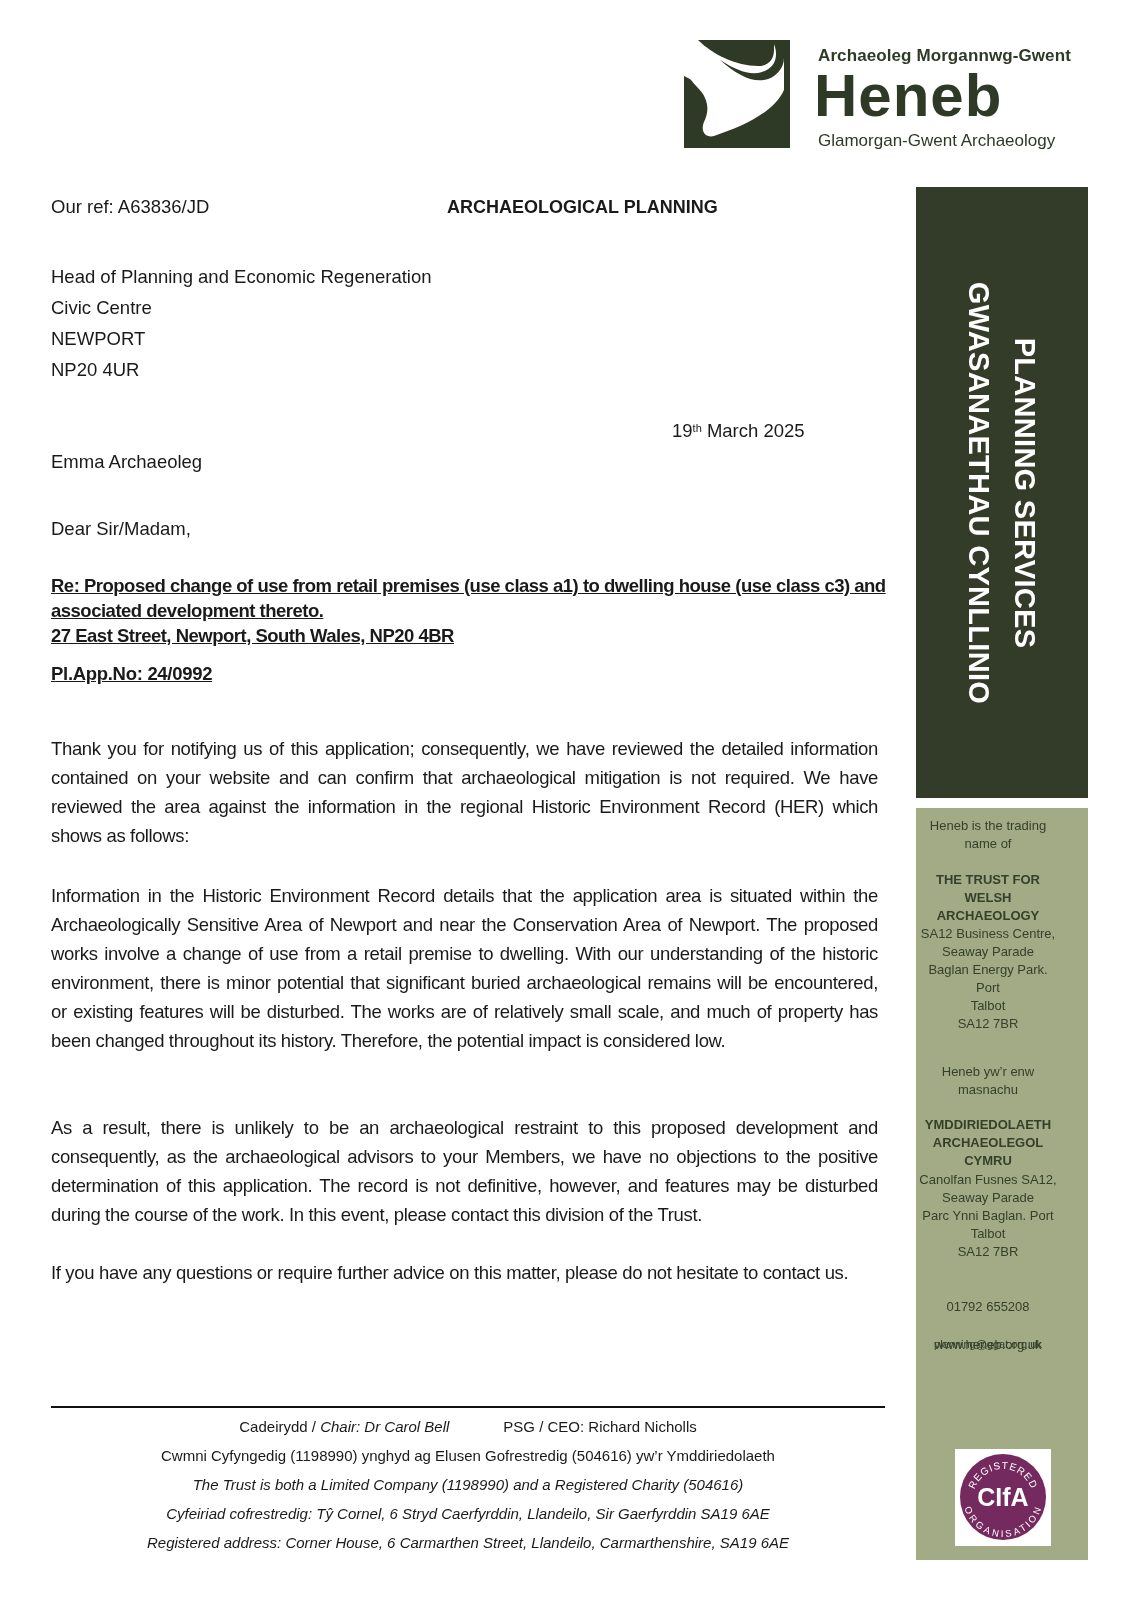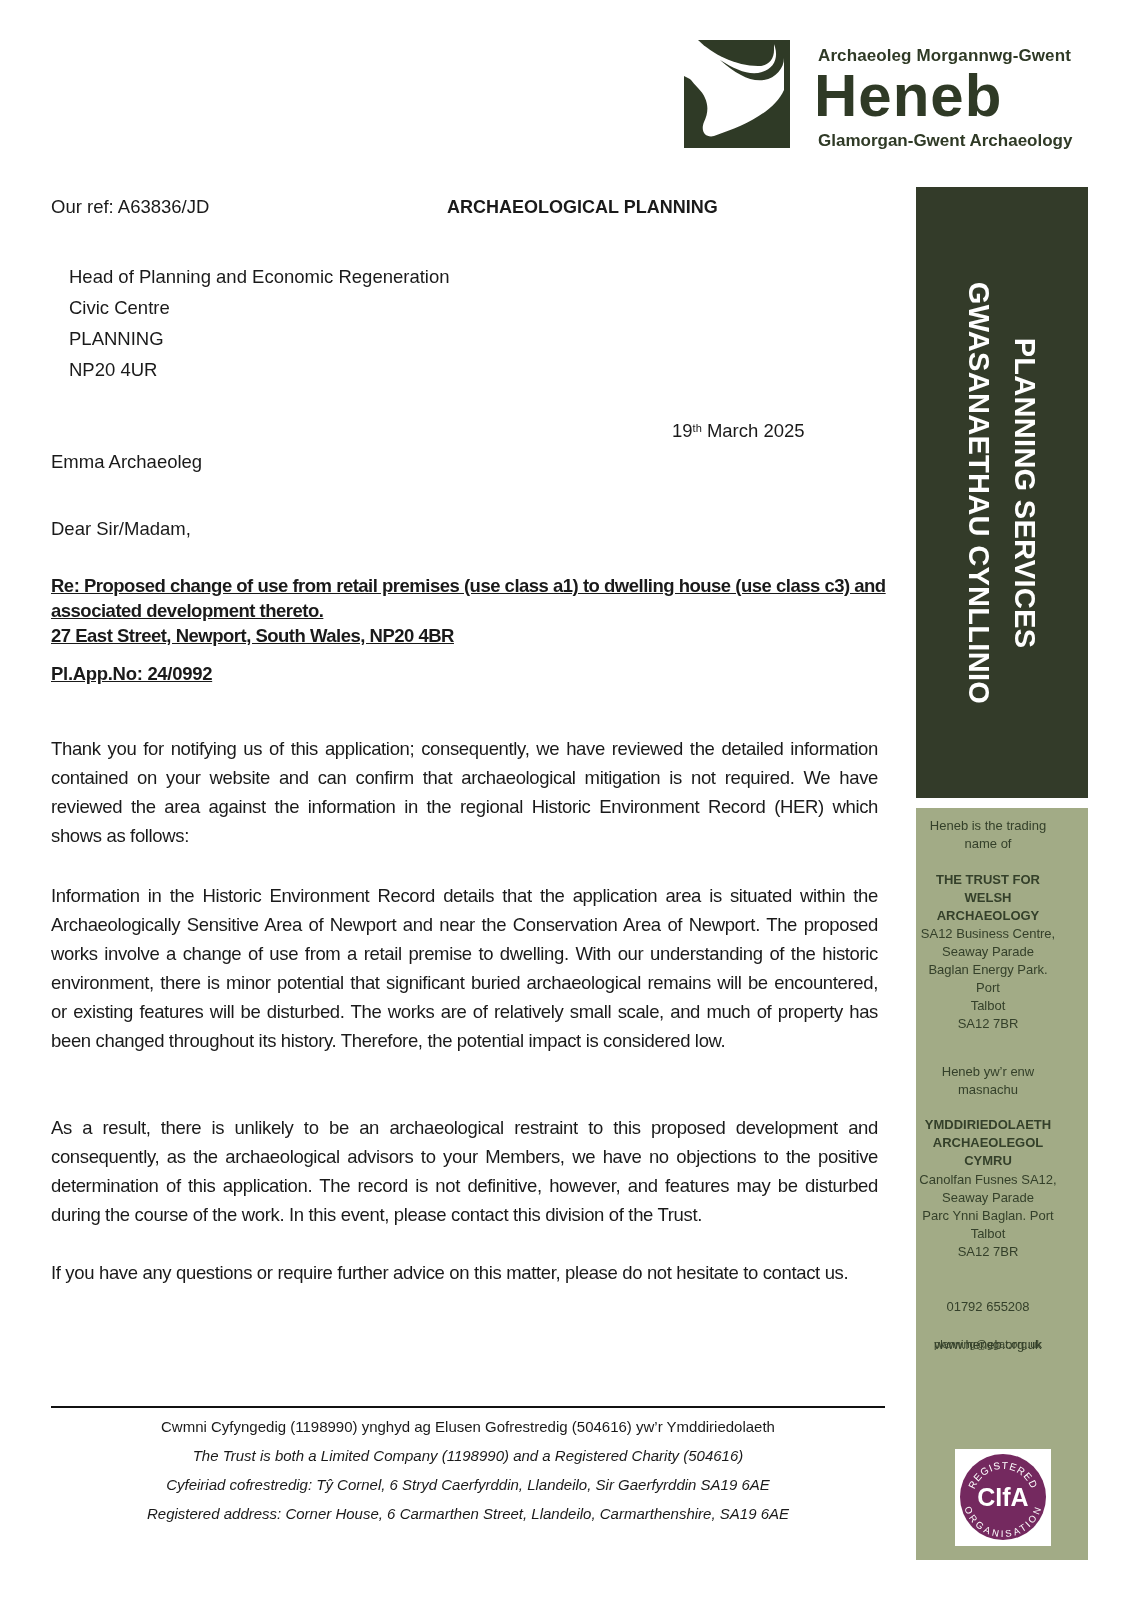--- a/index.html
+++ b/index.html
@@ -4,26 +4,26 @@
 <style>
   html, body { margin: 0; padding: 0; background: #ffffff; }
   body { width: 1132px; height: 1600px; position: relative; overflow: hidden;
          font-family: "Liberation Sans", sans-serif; color: #1a1a1a; }
   .abs { position: absolute; }
 
   
   #logo-mark { left: 684px; top: 40px; width: 106px; height: 108px; }
   #logo-welsh { left: 818px; top: 46px; font-size: 17px; font-weight: bold; color: #2f3a26; letter-spacing: 0.1px; white-space: nowrap; }
   #logo-name { left: 814px; top: 66px; font-size: 60px; font-weight: bold; color: #2f3a26; line-height: 60px; letter-spacing: 1px; }
-  #logo-english { left: 818px; top: 131px; font-size: 17px; font-weight: bold; color: #2f3a26; white-space: nowrap; }
+  #logo-english { left: 818px; top: 131px; font-size: 17px; font-weight: normal; color: #2f3a26; white-space: nowrap; }
 
   .t { font-size: 18.5px; line-height: 22px; white-space: nowrap; }
   #ref { left: 51px; top: 196px; }
   #heading { left: 447px; top: 196px; font-weight: bold; font-size: 18px; }
-  #addr { left: 69px; top: 266px; }
+  #addr { left: 51px; top: 266px; }
   #addr div { height: 31px; font-size: 18.5px; line-height: 22px; white-space: nowrap; }
   #date { left: 672px; top: 420px; }
   #date sup { font-size: 11px; vertical-align: top; position: relative; top: -3px; }
   #recipient { left: 51px; top: 451px; }
   #salutation { left: 51px; top: 518px; }
 
   #subject { left: 51px; top: 573px; width: 850px; font-weight: bold; font-size: 18.5px; line-height: 25px; letter-spacing: -0.5px; }
   #subject div { text-decoration: underline; white-space: nowrap; }
   #appno { left: 51px; top: 663px; font-weight: bold; font-size: 18.5px; text-decoration: underline; letter-spacing: -0.3px; }
 
@@ -63,21 +63,21 @@
 <div id="logo-welsh" class="abs">Archaeoleg Morgannwg-Gwent</div>
 <div id="logo-name" class="abs">Heneb</div>
 <div id="logo-english" class="abs">Glamorgan-Gwent Archaeology</div>
 
 <div id="ref" class="abs t">Our ref: A63836/JD</div>
 <div id="heading" class="abs t">ARCHAEOLOGICAL PLANNING</div>
 
 <div id="addr" class="abs">
   <div>Head of Planning and Economic Regeneration</div>
   <div>Civic Centre</div>
-  <div>PLANNING</div>
+  <div>NEWPORT</div>
   <div>NP20 4UR</div>
 </div>
 
 <div id="date" class="abs t"><span>19</span><sup>th</sup><span> March 2025</span></div>
 
 <div id="recipient" class="abs t">Emma Archaeoleg</div>
 <div id="salutation" class="abs t">Dear Sir/Madam,</div>
 
 <div id="subject" class="abs">
   <div>Re: Proposed change of use from retail premises (use class a1) to dwelling house (use class c3) and</div>
@@ -86,20 +86,21 @@
 </div>
 <div id="appno" class="abs">Pl.App.No: 24/0992</div>
 
 <div id="p1" class="abs para">Thank you for notifying us of this application; consequently, we have reviewed the detailed information contained on your website and can confirm that archaeological mitigation is not required. We have reviewed the area against the information in the regional Historic Environment Record (HER) which shows as follows:</div>
 <div id="p2" class="abs para">Information in the Historic Environment Record details that the application area is situated within the Archaeologically Sensitive Area of Newport and near the Conservation Area of Newport. The proposed works involve a change of use from a retail premise to dwelling. With our understanding of the historic environment, there is minor potential that significant buried archaeological remains will be encountered, or existing features will be disturbed. The works are of relatively small scale, and much of property has been changed throughout its history. Therefore, the potential impact is considered low.</div>
 <div id="p3" class="abs para">As a result, there is unlikely to be an archaeological restraint to this proposed development and consequently, as the archaeological advisors to your Members, we have no objections to the positive determination of this application. The record is not definitive, however, and features may be disturbed during the course of the work. In this event, please contact this division of the Trust.</div>
 <div id="p4" class="abs para">If you have any questions or require further advice on this matter, please do not hesitate to contact us.</div>
 
 <div id="footer-rule" class="abs"></div>
 <div id="footer" class="abs">
+  <div><span>Cadeirydd / </span><span class="it">Chair: Dr Carol Bell</span><span class="gap"></span><span>PSG / CEO: Richard Nicholls</span></div>
   <div>Cwmni Cyfyngedig (1198990) ynghyd ag Elusen Gofrestredig (504616) yw’r Ymddiriedolaeth</div>
   <div class="it">The Trust is both a Limited Company (1198990) and a Registered Charity (504616)</div>
   <div class="it">Cyfeiriad cofrestredig: Tŷ Cornel, 6 Stryd Caerfyrddin, Llandeilo, Sir Gaerfyrddin SA19 6AE</div>
   <div class="it">Registered address: Corner House, 6 Carmarthen Street, Llandeilo, Carmarthenshire, SA19 6AE</div>
 </div>
 
 <div id="panel-dark" class="abs">
   <div id="panel-dark-text">
     <div>PLANNING SERVICES</div>
     <div>GWASANAETHAU CYNLLINIO</div>

